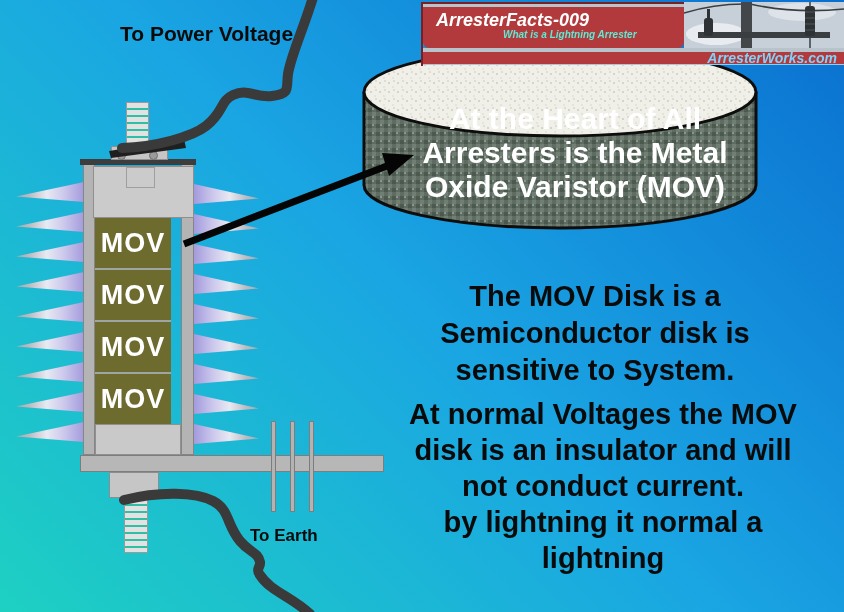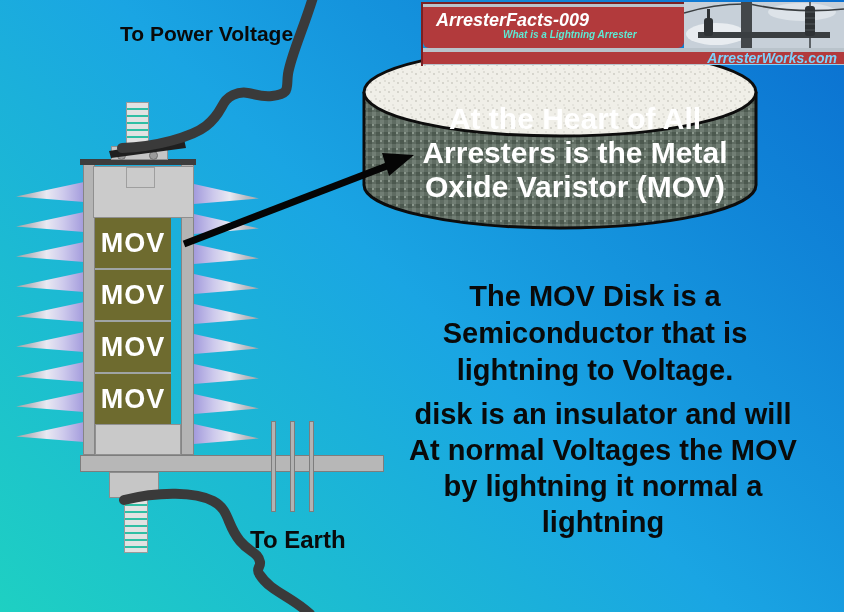--- a/index.html
+++ b/index.html
@@ -7,21 +7,21 @@
   #stage{
     position:relative;width:844px;height:612px;overflow:hidden;
     background:linear-gradient(45deg,#1ed0c2 0%,#1aa5e3 50%,#0a6fd0 100%);
     font-family:"Liberation Sans","DejaVu Sans",sans-serif;
   }
   .abs{position:absolute;}
 
   
   .blacklabel{color:#0a0a0a;font-weight:bold;z-index:10;}
   #lbl-power{left:120px;top:22px;font-size:21px;}
-  #lbl-earth{left:250px;top:526px;font-size:24px;}
+  #lbl-earth{left:250px;top:526px;font-size:17px;}
   #callout-semi{left:425px;top:251px;width:340px;text-align:center;
     font-size:29px;line-height:37px;z-index:10;margin-top:27px;}
   #callout-behavior{left:383px;top:396px;width:440px;text-align:center;
     font-size:29px;line-height:36px;z-index:10;}
 
   
   #cylinder{left:360px;top:44px;width:400px;height:190px;z-index:20;}
   #cylinder text{font-family:"Liberation Sans","DejaVu Sans",sans-serif;
     font-size:30px;font-weight:bold;fill:#ffffff;text-anchor:middle;}
 
@@ -83,27 +83,28 @@
 </head>
 <body>
 
 <div id="stage">
 
   <div class="abs blacklabel" id="lbl-power">To Power Voltage</div>
   <div class="abs blacklabel" id="lbl-earth">To Earth</div>
 
   <div class="abs blacklabel" id="callout-semi">
     <div>The MOV Disk is a</div>
-    <div>Semiconductor that is</div>
-    <div>lightning to Voltage.</div>
+    <div>Semiconductor disk is</div>
+    <div>sensitive to System.</div>
   </div>
 
   <div class="abs blacklabel" id="callout-behavior">
+    <div>At normal Voltages the MOV</div>
     <div>disk is an insulator and will</div>
-    <div>At normal Voltages the MOV</div>
+    <div>not conduct current.</div>
     <div>by lightning it normal a</div>
     <div>lightning</div>
   </div>
 
   <svg class="abs" id="cylinder" viewBox="0 0 400 190">
     <defs>
       <pattern id="camo" width="8" height="8" patternUnits="userSpaceOnUse">
         <rect width="8" height="8" fill="#5f6c62"></rect>
         <rect width="4" height="4" fill="#4c594f"></rect>
         <rect x="4" y="4" width="4" height="4" fill="#717e74"></rect>

